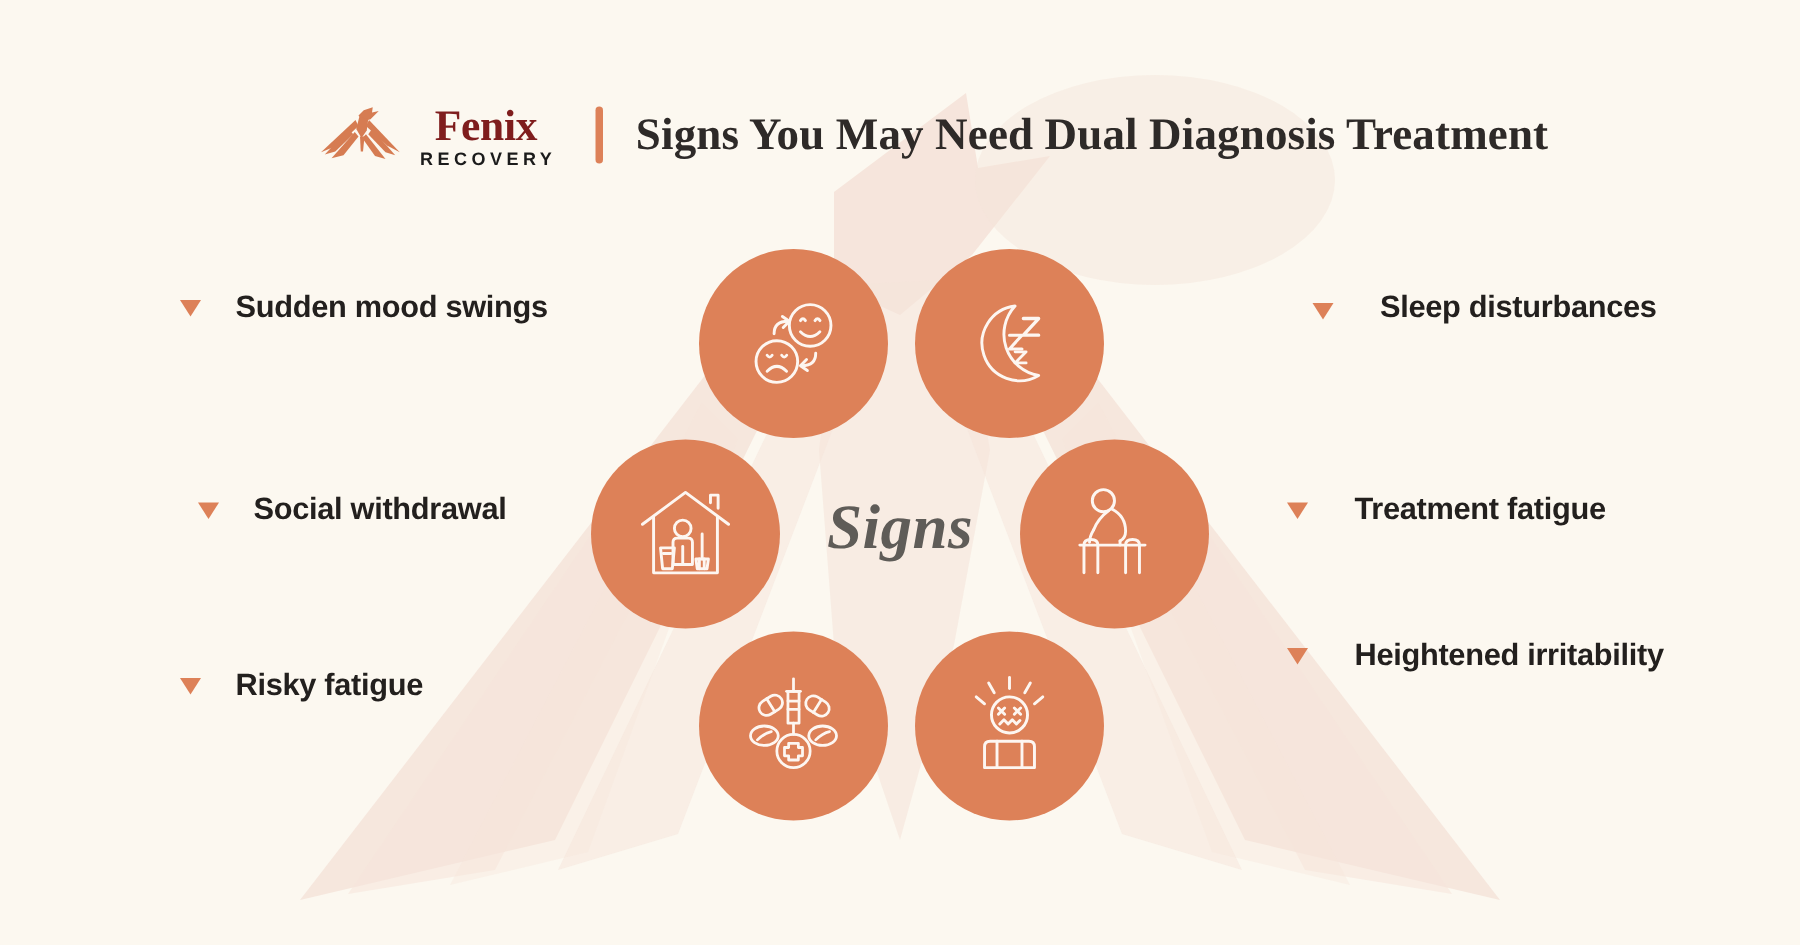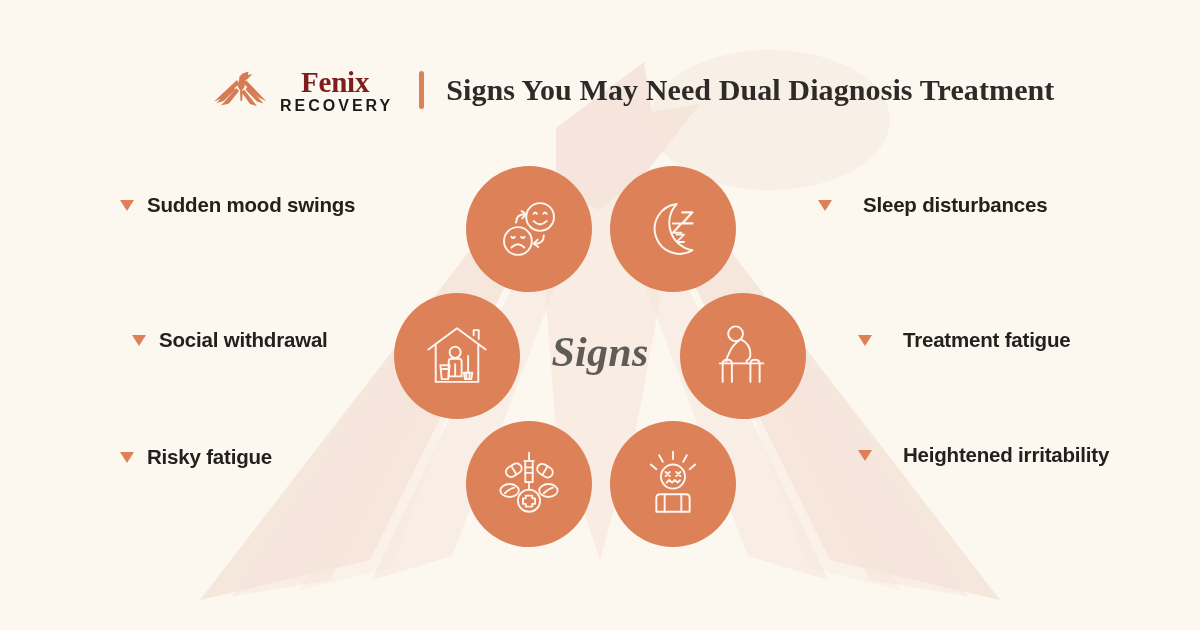--- a/index.html
+++ b/index.html
@@ -63,21 +63,21 @@
   .logo-name {
     font-family: "Liberation Serif", serif;
     font-weight: bold;
     font-size: 29px;
     color: #7f1d1d;
     letter-spacing: -0.2px;
     line-height: 0.98;
   }
   .logo-sub {
     font-family: "Liberation Sans", sans-serif;
-    font-size: 16px;
+    font-size: 12px;
     font-weight: bold;
     color: #1b1b1b;
     letter-spacing: 3.0px;
     padding-left: 3px;
     margin-top: 2px;
     text-align: right;
   }
   .header-divider {
     width: 5px;
     height: 38px;
@@ -109,29 +109,29 @@
     margin-top: 4px;
   }
   .label .ltext {
     font-family: "Liberation Sans", sans-serif;
     font-weight: bold;
     font-size: 20.5px;
     line-height: 1.22;
     color: #23201e;
     letter-spacing: -0.2px;
   }
-  .label.left .ltext { margin-left: 11px; text-align: center; }
+  .label.left .ltext { margin-left: 21px; text-align: center; }
   .label.right .ltext { margin-left: 29px; }
 
   .lbl-l1 { left: 118px; top: 192px; width: 270px; }
   .lbl-l2 { left: 130px; top: 327px; width: 270px; }
   .lbl-l3 { left: 118px; top: 444px; width: 270px; }
-  .lbl-r1 { left: 816px; top: 192px; width: 280px; }
+  .lbl-r1 { left: 873px; top: 192px; width: 280px; align-items: center; }
   .lbl-r2 { left: 856px; top: 327px; width: 280px; }
-  .lbl-r3 { left: 856px; top: 442px; width: 280px; }
+  .lbl-r3 { left: 856px; top: 424px; width: 280px; }
 
   
   .circle {
     position: absolute;
     border-radius: 50%;
     background: #dd8158;
     display: flex;
     align-items: center;
     justify-content: center;
     z-index: 4;

